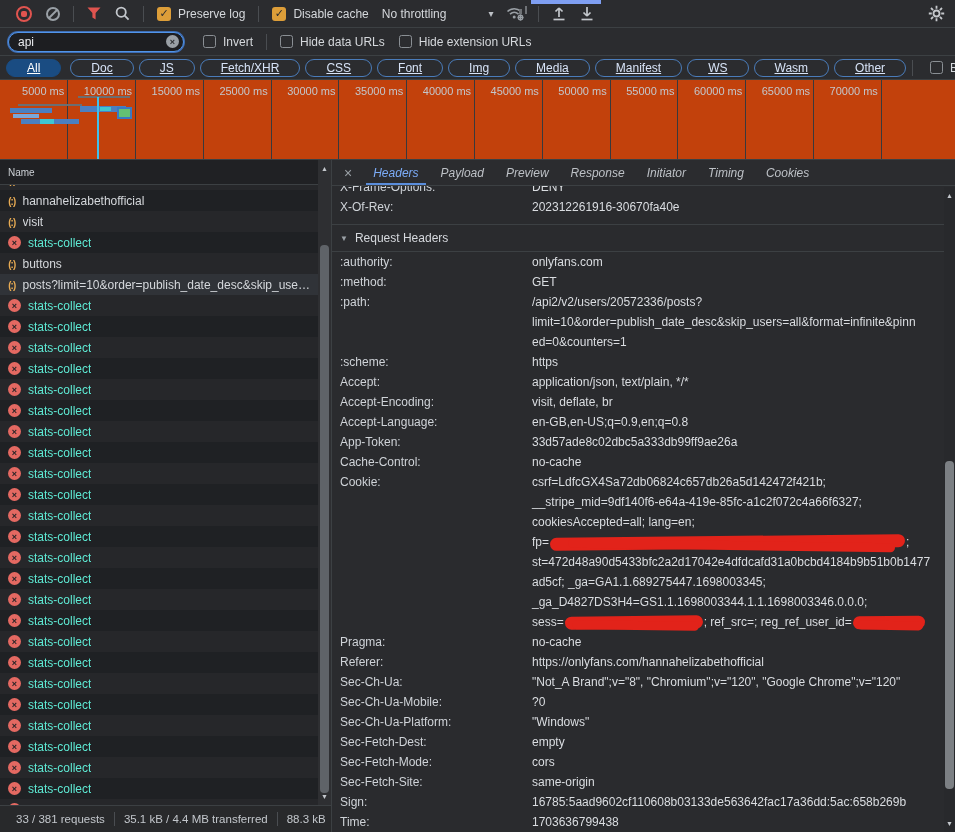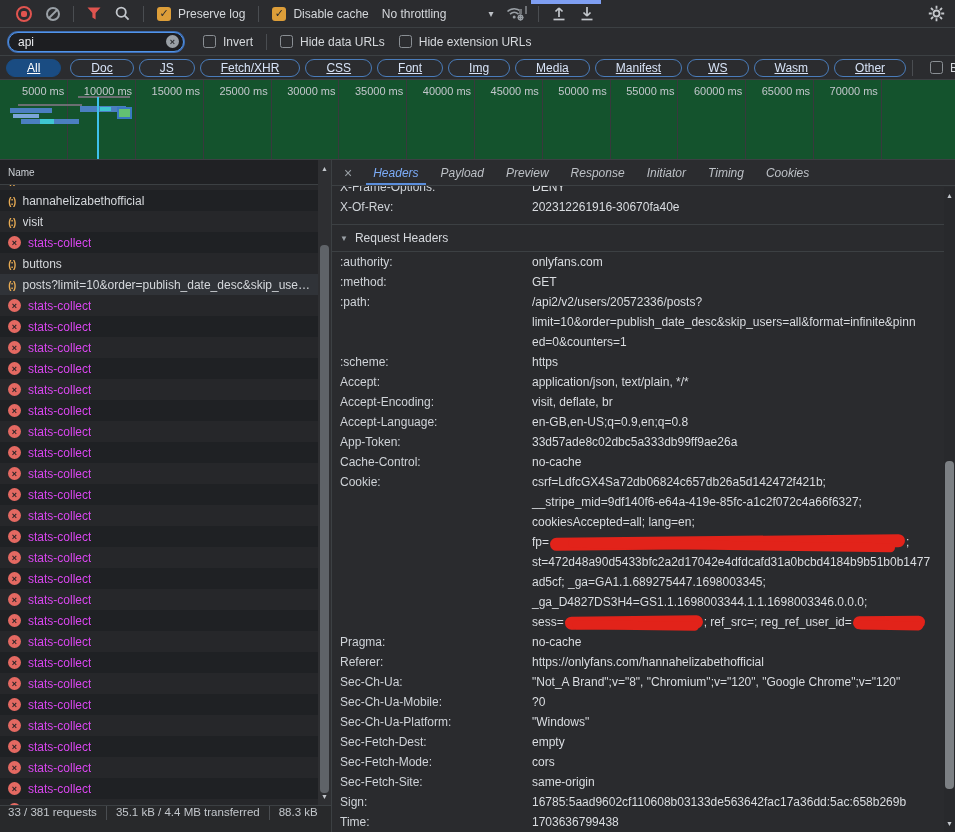--- a/index.html
+++ b/index.html
@@ -38,21 +38,21 @@
     color:#2b2c2f;font-size:9px;font-weight:bold;display:flex;align-items:center;justify-content:center;cursor:pointer;}
   
   .pillbar{height:24px;background:#2b2c2f;border-bottom:1px solid #3c4043;display:flex;align-items:center;padding-left:6px;overflow:hidden;}
   .pills{display:flex;align-items:center;gap:5px;}
   .pill{background:none;border:1px solid #4a7cba;border-radius:10px;color:#d7e3f7;font-family:inherit;
     font-size:12px;padding:1px 20px;height:18px;line-height:14px;cursor:pointer;flex:none;text-decoration:underline;}
   .pill.sel{background:#1a4c82;border-color:#1a4c82;color:#fff;margin-right:4px;}
   .pill-cbs{display:flex;align-items:center;margin-left:6px;}
   .pill-cbs .cb-item{margin:0 9px 0 5px;}
   
-  .timeline{position:relative;height:80px;background:#14532d;border-bottom:1px solid #3c4043;overflow:hidden;}
+  .timeline{position:relative;height:80px;background:#c2410c;border-bottom:1px solid #3c4043;overflow:hidden;}
   .tl-cols{display:flex;height:100%;}
   .tl-cell{width:67.8px;flex:none;border-right:1px solid #38393d;padding-top:4px;text-align:right;}
   .tl-cell:first-child{width:68.3px;}
   .tl-label{color:#c3c7cc;font-size:11px;padding-right:3px;white-space:nowrap;}
   .tl-bars{position:absolute;left:0;top:0;width:100%;height:100%;pointer-events:none;}
   .bar{position:absolute;}
   .b-gray{background:#6b6e72;}
   .b-blue{background:#4b7fc0;}
   .b-lblue{background:#7aa6d9;}
   .b-teal{background:#3fc6d1;}
@@ -63,21 +63,21 @@
   .left{position:relative;width:331px;flex:none;display:flex;flex-direction:column;background:#202124;}
   .list-head{height:25px;border-bottom:1px solid #3c4043;display:flex;align-items:center;padding-left:8px;
     color:#cdd1d6;font-size:10px;flex:none;}
   .req-rows{flex:1;overflow:hidden;}
   .req-row{height:21px;display:flex;align-items:center;padding-left:8px;gap:7px;cursor:pointer;white-space:nowrap;}
   .req-row:nth-child(odd){background:#26272a;}
   .req-row:nth-child(even){background:#1f2124;}
   .req-row:first-child{margin-top:-16px;}
   .req-row.selected{background:#303338;}
   .req-label{overflow:hidden;text-overflow:ellipsis;max-width:288px;color:#d5d8dc;}
-  .req-row.error .req-label{color:#d946ef;}
+  .req-row.error .req-label{color:#5eead4;}
   .ic-json{color:#e8ab53;font-weight:bold;font-size:10.5px;letter-spacing:-1px;transform:scaleX(.92);flex:none;}
   .ic-err{width:13px;height:13px;border-radius:50%;background:#e46962;color:#1f2124;font-size:9px;font-weight:bold;
     display:flex;align-items:center;justify-content:center;flex:none;}
   
   .vscroll{position:absolute;right:0;top:0;bottom:27px;width:13px;background:#2e2f32;}
   .sb-arrow{position:absolute;left:0;width:100%;text-align:center;color:#c3c7cc;font-size:7px;line-height:14px;height:14px;cursor:pointer;}
   .sb-arrow.up{top:2px;} .sb-arrow.dn{bottom:1px;}
   .sb-thumb{position:absolute;left:2px;width:9px;background:#5f6368;border-radius:4px;cursor:pointer;}
   .vscroll .sb-thumb{top:85px;height:548px;}
   .right{position:relative;flex:1;background:#2a2b2e;border-left:1px solid #3c4043;overflow:hidden;}
@@ -99,22 +99,22 @@
   .sec-div{border-top:1px solid #3c4043;margin:0 -14px 0 -8px;}
   .sec-head{height:26px;display:flex;align-items:center;gap:7px;color:#d6d9de;cursor:pointer;}
   .tri{color:#9aa0a6;font-size:8px;}
   .redact{display:inline-block;height:13px;background:#e2231a;border-radius:7px;vertical-align:middle;
     position:relative;transform:rotate(-.6deg);margin:0 1px;}
   .redact::after{content:"";position:absolute;left:5%;right:3%;top:5px;height:9px;background:#e2231a;
     border-radius:6px;transform:rotate(1.4deg);}
   .vscroll-r{position:absolute;right:0;top:27px;bottom:0;width:11px;background:#28292c;}
   .vscroll-r .sb-thumb{left:1px;top:274px;height:328px;background:#7c8084;}
   
-  .statusbar{height:27px;flex:none;background:#28292b;border-top:1px solid #3c4043;display:flex;
-    padding-left:8px;color:#c3c7cc;font-size:11.5px;white-space:nowrap;overflow:hidden;}
+  .statusbar{height:27px;flex:none;background:#28292b;border-top:1px solid #3c4043;display:flex;align-items:center;
+    padding-left:16px;color:#c3c7cc;font-size:11.5px;white-space:nowrap;overflow:hidden;}
   .sbsep{width:1px;height:14px;background:#4a4d51;margin:0 9px;flex:none;}
   svg{display:block;}
 </style>
 </head>
 <body>
 
 <div class="devtools">
 
   <div class="toolbar">
     <span class="blue-strip"></span>

